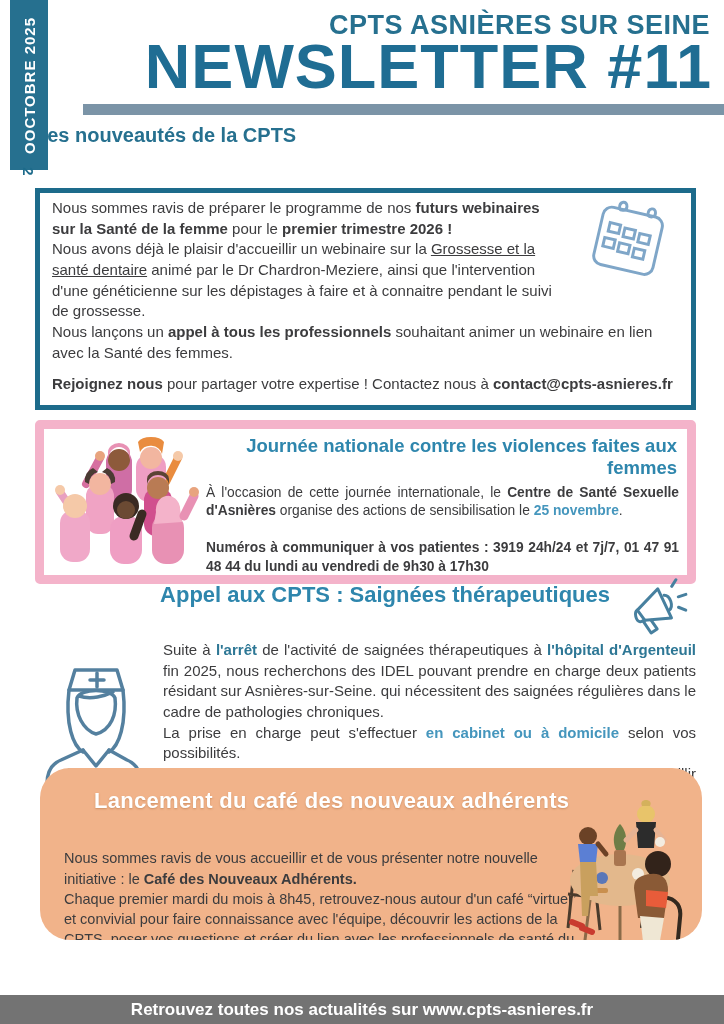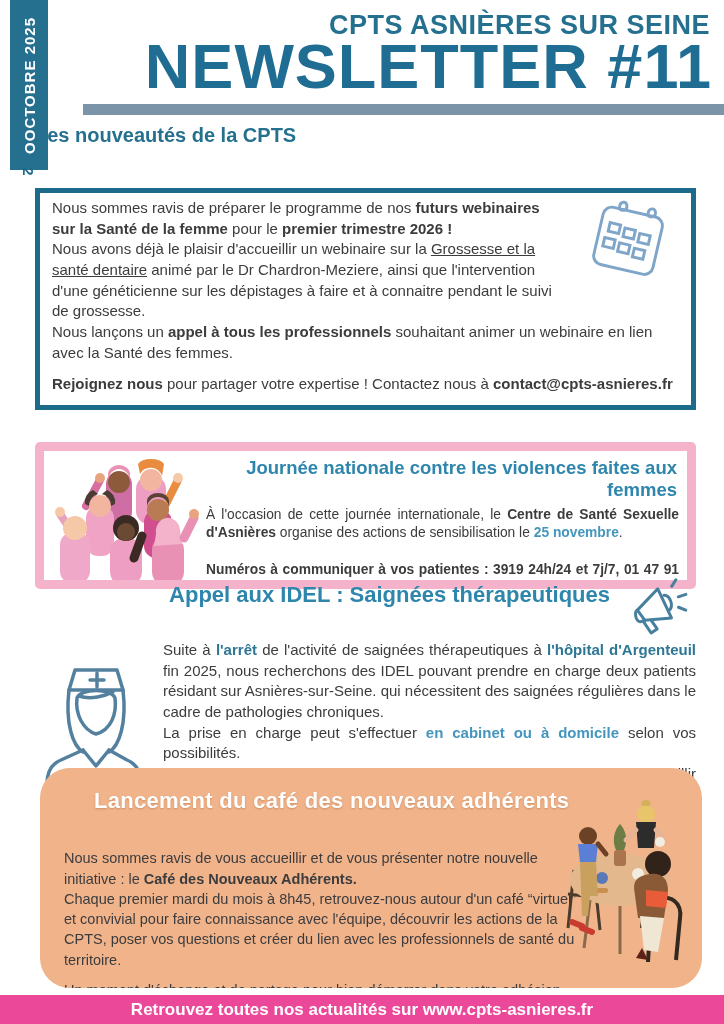--- a/index.html
+++ b/index.html
@@ -44,52 +44,52 @@
   
   .box1 {
     position:absolute; top:188px; left:35px; width:661px; height:222px;
     box-sizing:border-box; border:5px solid #1d6b8b; background:#fff;
     padding:5px 12px 8px 12px; overflow:hidden;
   }
   .box1 h2 { margin:2px 0 4px 0; color:#2a7a9e; font-size:21px; }
   .calendar-wrap { float:right; width:100px; height:86px; margin:0 0 4px 10px; }
   
   .box2 {
-    position:absolute; top:420px; left:35px; width:661px; height:147px;
+    position:absolute; top:420px; left:35px; width:661px; height:164px;
     box-sizing:border-box; border:9px solid #f4b3ca; border-radius:5px;
-    background:#fff; display:flex; overflow:hidden; padding:3px 8px 3px 4px;margin-top:22px;
+    background:#fff; display:flex; overflow:hidden; padding:3px 8px 3px 4px;
   }
   .box2-illustration { flex:0 0 152px; }
   .box2-content { flex:1; padding-left:6px; }
   .box2 h2 { margin:3px 2px 5px 0; color:#2e86ad; font-size:18.5px; text-align:right; }
   .box2 .body-text { font-size:13.8px; line-height:1.34; text-align:justify; }
   
   .idel { position:absolute; top:578px; left:35px; width:661px; }
   .idel-head { display:flex; justify-content:flex-end; align-items:flex-start; gap:10px; margin-right:2px; }
   .idel-head h2 { color:#2e86ad; font-size:22px; margin:4px 0 0 0; }
   .megaphone-wrap { width:74px; height:62px; flex:0 0 74px; }
   .idel-body { display:flex; margin-top:0; }
   .nurse-wrap { flex:0 0 128px; padding-top:14px; }
   .idel-text { flex:1; font-size:15px; text-align:justify; }
   
   .cafe {
-    position:absolute; top:768px; left:40px; width:662px; height:220px;
+    position:absolute; top:768px; left:40px; width:662px; height:172px;
     box-sizing:border-box; background:#f1b38a; border-radius:30px;
     padding:12px 24px; overflow:hidden;
   }
   .cafe h2 {
     color:#fff; font-size:22px; margin:8px 0 14px 30px;
     text-shadow:0 1px 2px rgba(150,90,40,0.4); letter-spacing:0.3px;
   }
   .cafe .body-text { width:520px; font-size:14.5px; line-height:1.4; }
   .cafe-illustration { position:absolute; right:8px; top:10px; width:140px; height:200px; }
   
   .footer {
     position:absolute; top:995px; left:0; width:724px; height:29px;
-    background:#ec4899; display:flex; align-items:center; justify-content:center;
+    background:#737373; display:flex; align-items:center; justify-content:center;
   }
   .footer span { color:#fff; font-weight:bold; font-size:17px; }
 </style>
 </head>
 <body>
 
 <div class="month-bar">
   <span class="month-text">OOCTOBRE 2025</span>
 </div>
 <span class="corner-digit">2</span>
@@ -164,21 +164,21 @@
   <div class="box2-content">
     <h2>Journée nationale contre les violences faites aux femmes</h2>
     <p class="body-text"><span>À l'occasion de cette journée internationale, le </span><b>Centre de Santé Sexuelle d'Asnières</b><span> organise des actions de sensibilisation le </span><span class="tl2">25 novembre</span><span>.</span><br>
 <br>
 <b>Numéros à communiquer à vos patientes : 3919 24h/24 et 7j/7,  01 47 91 48 44 du lundi au vendredi de 9h30 à 17h30</b></p>
   </div>
 </div>
 
 <div class="idel">
   <div class="idel-head">
-    <h2>Appel aux IDEL  : Saignées thérapeutiques</h2>
+    <h2>Appel aux CPTS  : Saignées thérapeutiques</h2>
     <div class="megaphone-wrap">
       <svg viewBox="0 0 74 62" width="74" height="62">
         <g transform="rotate(-18 37 31)" fill="none" stroke="#47809f" stroke-width="3" stroke-linecap="round" stroke-linejoin="round">
           <path d="M18 26 L44 12 L48 44 L22 38 Z"></path>
           <path d="M18 26 C14 27 13 36 17 38 L22 38"></path>
           <path d="M20 38 L24 52 L31 50 L28 40"></path>
           <path d="M48 20 C54 22 54 34 48 36"></path>
           <path d="M58 14 l6 -5"></path>
           <path d="M61 26 l8 0"></path>
           <path d="M58 36 l6 5"></path>

